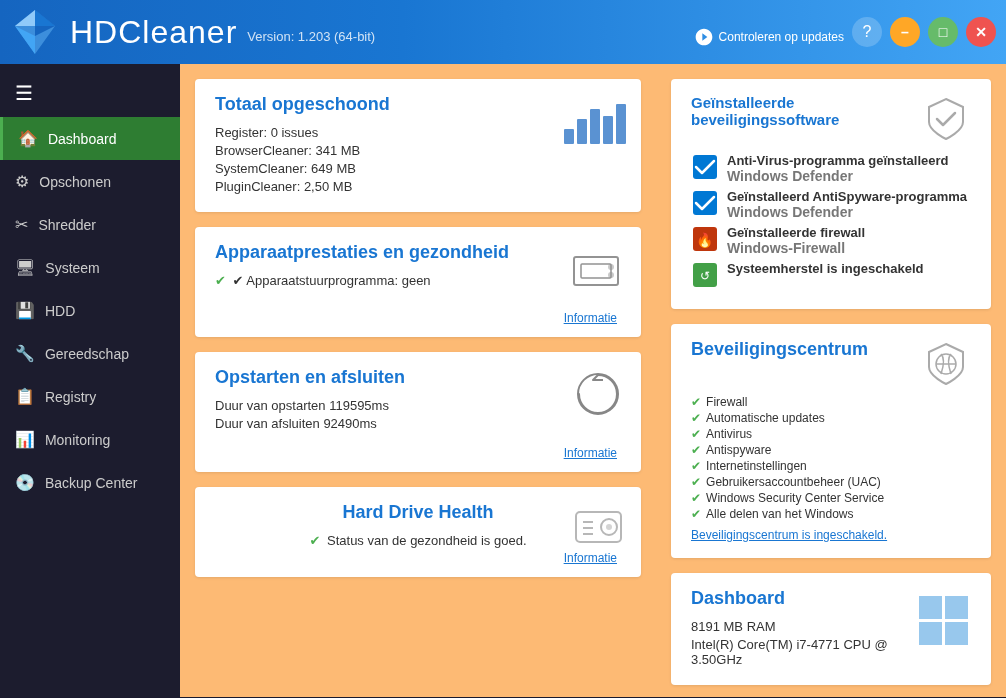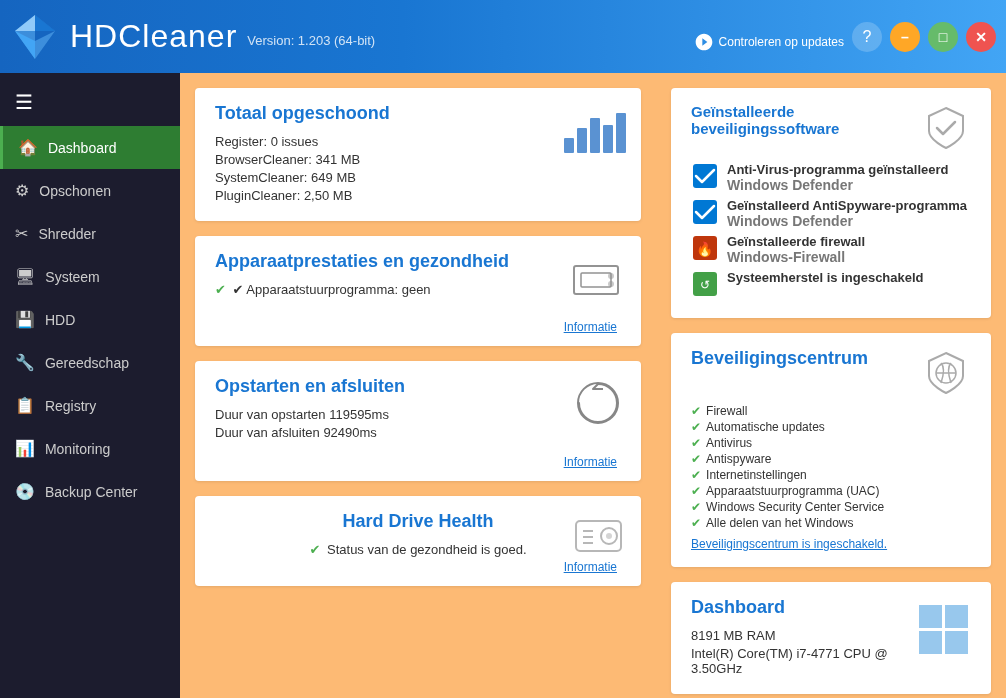--- a/index.html
+++ b/index.html
@@ -1,21 +1,21 @@
 <!DOCTYPE html>
 <html><head>
   <meta charset="utf-8">
   <style>
     * { box-sizing: border-box; margin: 0; padding: 0; }
     body { font-family: 'Segoe UI', Arial, sans-serif; width: 1006px; height: 698px; overflow: hidden; background: #1a1a2e; }
 
     
     .titlebar {
       background: linear-gradient(90deg, #1565c0 0%, #1976d2 40%, #42a5f5 100%);
-      height: 73px;
+      height: 64px;
       display: flex;
       align-items: center;
       padding: 0 10px;
       position: relative;
     }
     .titlebar-logo {
       width: 50px; height: 50px;
       margin-right: 10px;
       display: flex; align-items: center; justify-content: center;
     }
@@ -424,21 +424,21 @@
         <div class="check-list-item">
             <span style="color:#4caf50;">✔</span>
             <span>Antispyware</span>
           </div>
         <div class="check-list-item">
             <span style="color:#4caf50;">✔</span>
             <span>Internetinstellingen</span>
           </div>
         <div class="check-list-item">
             <span style="color:#4caf50;">✔</span>
-            <span>Apparaatstuurprogramma (UAC)</span>
+            <span>Gebruikersaccountbeheer (UAC)</span>
           </div>
         <div class="check-list-item">
             <span style="color:#4caf50;">✔</span>
             <span>Windows Security Center Service</span>
           </div>
         <div class="check-list-item">
             <span style="color:#4caf50;">✔</span>
             <span>Alle delen van het Windows</span>
           </div>
         <div style="margin-top:4px;">

